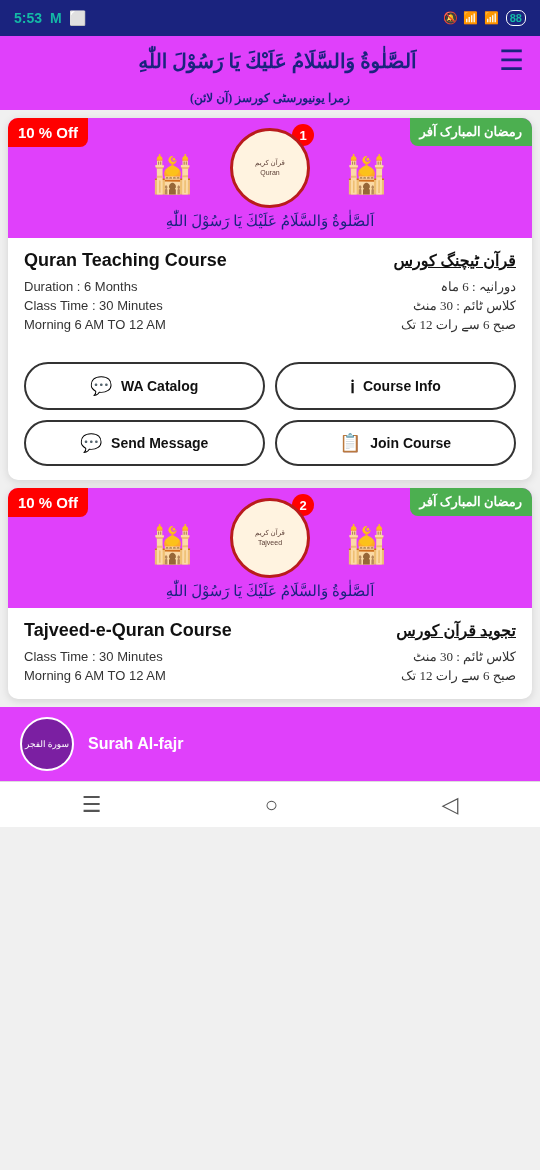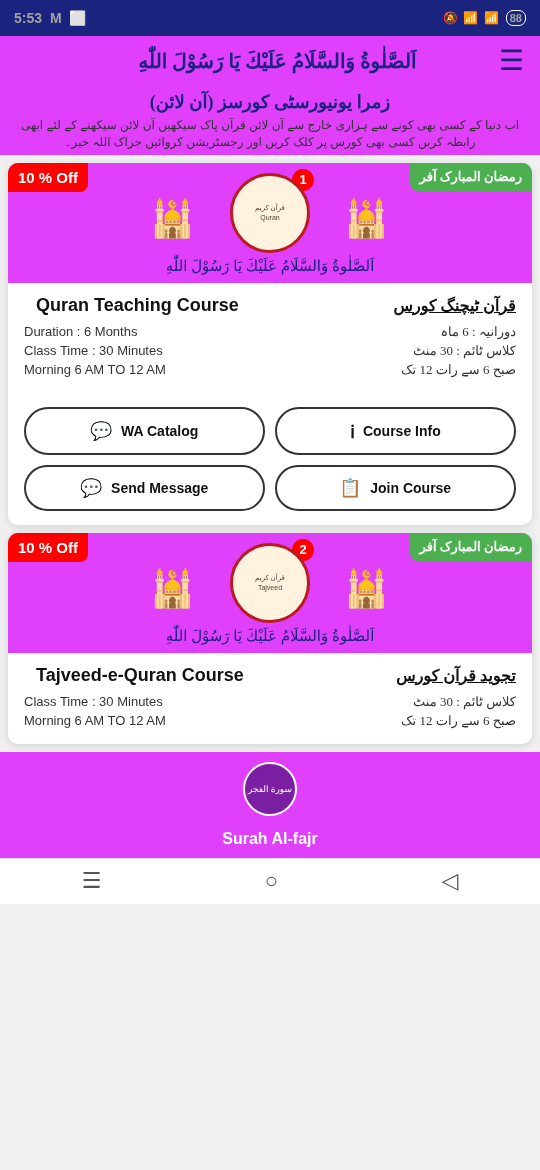--- a/index.html
+++ b/index.html
@@ -8,21 +8,21 @@
       width: 540px;
       min-height: 1170px;
       font-family: Arial, sans-serif;
       background: #f0f0f0;
       overflow-x: hidden;
     }
 
     
     .status-bar {
       background: #1a237e;
-      color: #a3a3a3;
+      color: #14b8a6;
       display: flex;
       justify-content: space-between;
       align-items: center;
       padding: 6px 14px;
       font-size: 14px;
       font-weight: bold;
       height: 36px;
     }
     .status-left { display: flex; align-items: center; gap: 8px; }
     .status-right { display: flex; align-items: center; gap: 6px; font-size: 12px; }
@@ -52,21 +52,21 @@
     }
 
     
     .banner {
       background: #e040fb;
       text-align: center;
       padding: 6px 10px 4px;
     }
     .banner-title {
       color: #1a237e;
-      font-size: 18px;
+      font-size: 12px;
       font-weight: bold;
       direction: rtl;
       font-family: serif;
     }
     .banner-subtitle {
       color: #333;
       font-size: 12px;
       direction: rtl;
       margin-top: 4px;
       line-height: 1.4;
@@ -171,21 +171,20 @@
     }
 
     .card-body {
       padding: 12px 16px;
     }
     .course-title-row {
       display: flex;
       justify-content: space-between;
       align-items: center;
       margin-bottom: 8px;
-      margin-left: 12px;
     }
     .course-title-en {
       font-size: 18px;
       font-weight: bold;
       color: #111;
     }
     .course-title-ur {
       font-size: 16px;
       font-weight: bold;
       color: #111;
@@ -237,21 +236,20 @@
 
     
     .bottom-bar {
       background: #e040fb;
       display: flex;
       align-items: center;
       padding: 10px 20px;
       gap: 14px;
       position: sticky;
       bottom: 46px;
-      flex-direction: column;
     }
     .surah-icon {
       width: 54px;
       height: 54px;
       border-radius: 50%;
       border: 2px solid white;
       background: #7b1fa2;
       display: flex;
       align-items: center;
       justify-content: center;
@@ -308,21 +306,20 @@
 </div>
 
 <div class="header">
   <div style="width:40px;"></div>
   <div class="header-title">اَلصَّلٰوةُ وَالسَّلَامُ عَلَيْكَ يَا رَسُوْلَ اللّٰهِ</div>
   <div class="hamburger-icon">☰</div>
 </div>
 
 <div class="banner">
   <div class="banner-title">زمرا یونیورسٹی کورسز (آن لائن)</div>
-  <div class="banner-subtitle">اب دنیا کے کسی بھی کونے سے ہزاری خارج سے آن لائن قرآن پاک سیکھیں آن لائن سیکھنے کے لئے ابھی رابطہ کریں کسی بھی کورس پر کلک کریں اور رجسٹریشن کروائیں جزاک اللہ خیر۔</div>
 </div>
 
 <div class="course-card">
   <div class="card-top">
     <div class="discount-badge">10 % Off</div>
     <div class="mosque-left">
       <span class="mosque-shape">🕌</span>
     </div>
     <div style="position:relative;">
       <div class="course-thumbnail">

